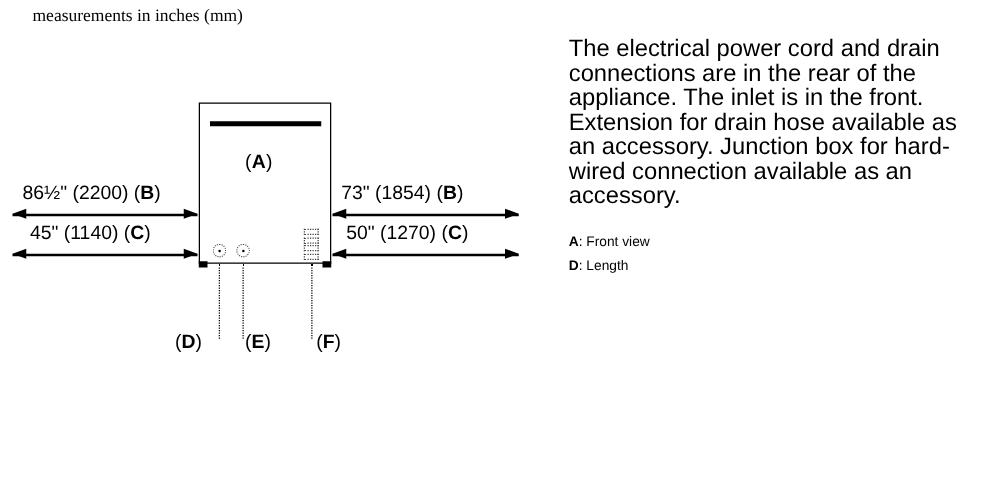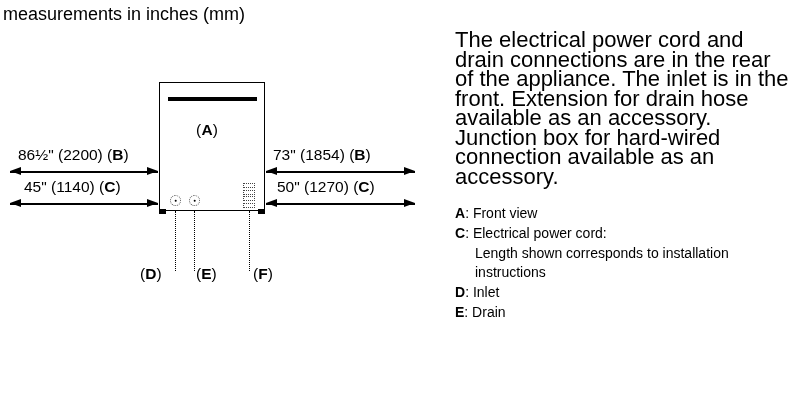--- a/index.html
+++ b/index.html
@@ -13,25 +13,26 @@
     position: relative;
     overflow: hidden;
     font-family: "Liberation Sans", sans-serif;
     color: #000000;
   }
 
   
   .abs { position: absolute; }
 
   #caption {
-    left: 3px;
+    left: 26px;
     top: 4px;
-    font-size: 18px;
+    font-size: 14px;
     line-height: 20px;
     white-space: nowrap;
+    font-family: Liberation Serif, serif;
   }
 
   
   #diagram {
     position: absolute;
     left: 0;
     top: 0;
     width: 440px;
     height: 400px;
   }
@@ -184,32 +185,32 @@
   #row-c-right   { left: 266px; top: 199px; width: 149px; }
 
   
   #right-col {
     position: absolute;
     left: 455px;
     top: 30px;
     width: 335px;
   }
   #intro-paragraph {
-    font-size: 22px;
+    font-size: 19px;
     line-height: 19.5px;
     margin: 0;
   }
   #legend {
     margin: 0;
     padding: 0;
     list-style: none;
     margin-top: 18px;
   }
   #legend li {
-    font-size: 14px;
+    font-size: 11px;
     line-height: 19.8px;
   }
   #legend li .key { font-weight: bold; }
   #legend li .cont {
     display: block;
     padding-left: 20px;
   }
 </style>
 </head>
 <body>
@@ -270,17 +271,15 @@
     <div class="arrow-head left"></div>
     <div class="arrow-head right"></div>
   </div>
 
 </div>
 
 <div id="right-col">
   <p id="intro-paragraph">The electrical power cord and drain connections are in the rear of the appliance. The inlet is in the front. Extension for drain hose available as an accessory. Junction box for hard-wired connection available as an accessory.</p>
   <ul id="legend">
       <li><span class="key">A</span><span>: Front view</span></li>
-      <li><span class="key">C</span><span>: Electrical power cord:</span><span class="cont">Length shown corresponds to installation instructions</span></li>
-      <li><span class="key">D</span><span>: Inlet</span></li>
-      <li><span class="key">E</span><span>: Drain</span></li>
+      <li><span class="key">D</span><span>: Length</span></li>
     </ul>
 </div>
 
 </body></html>

